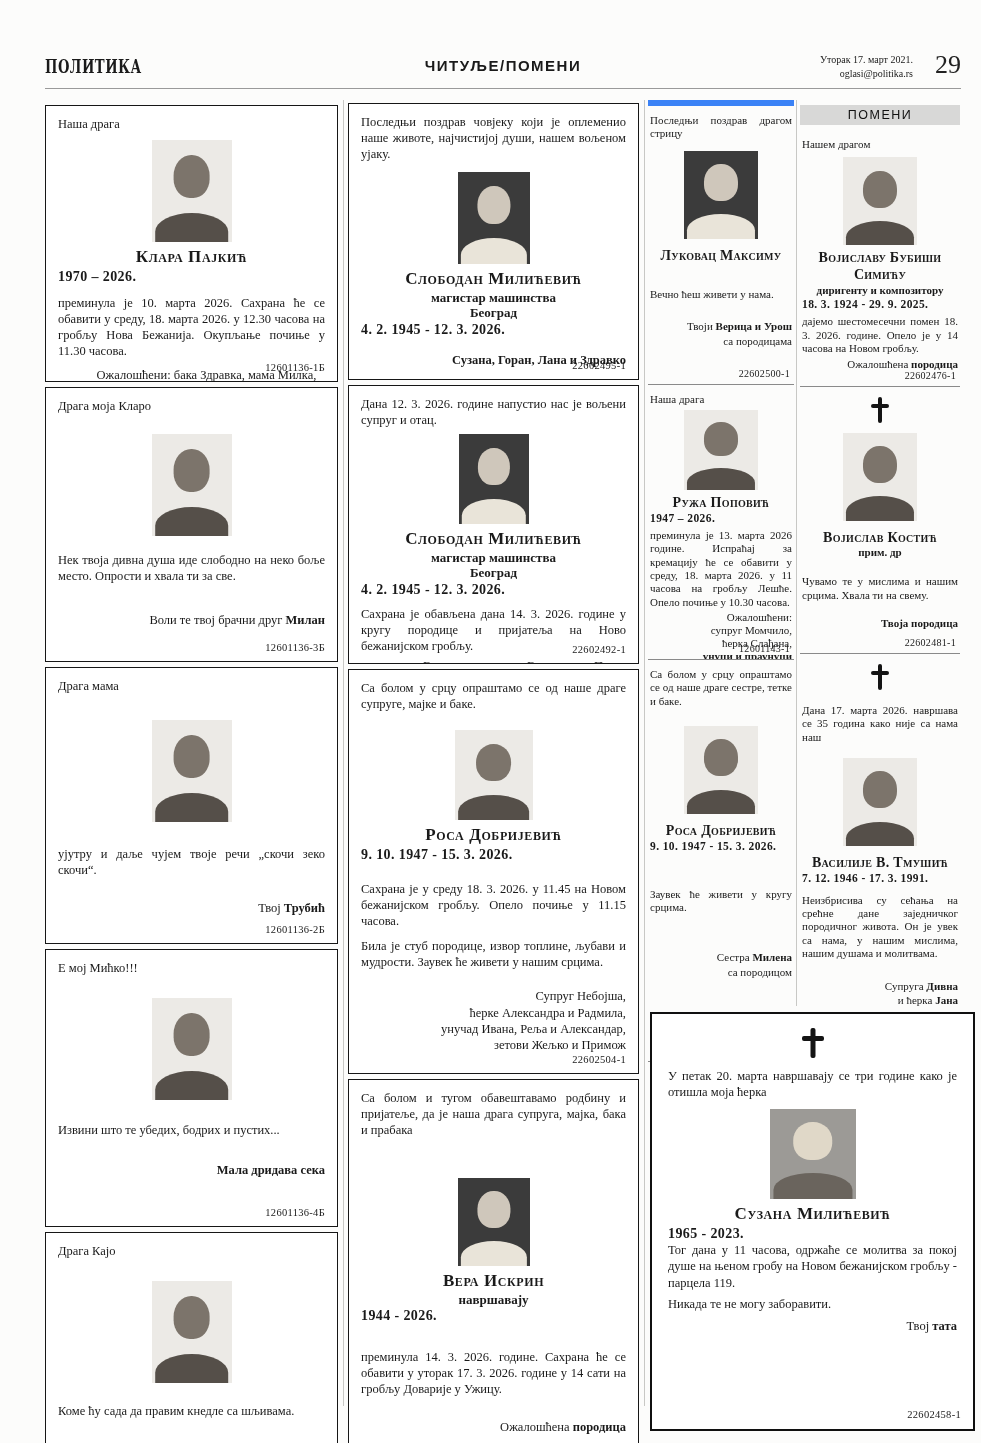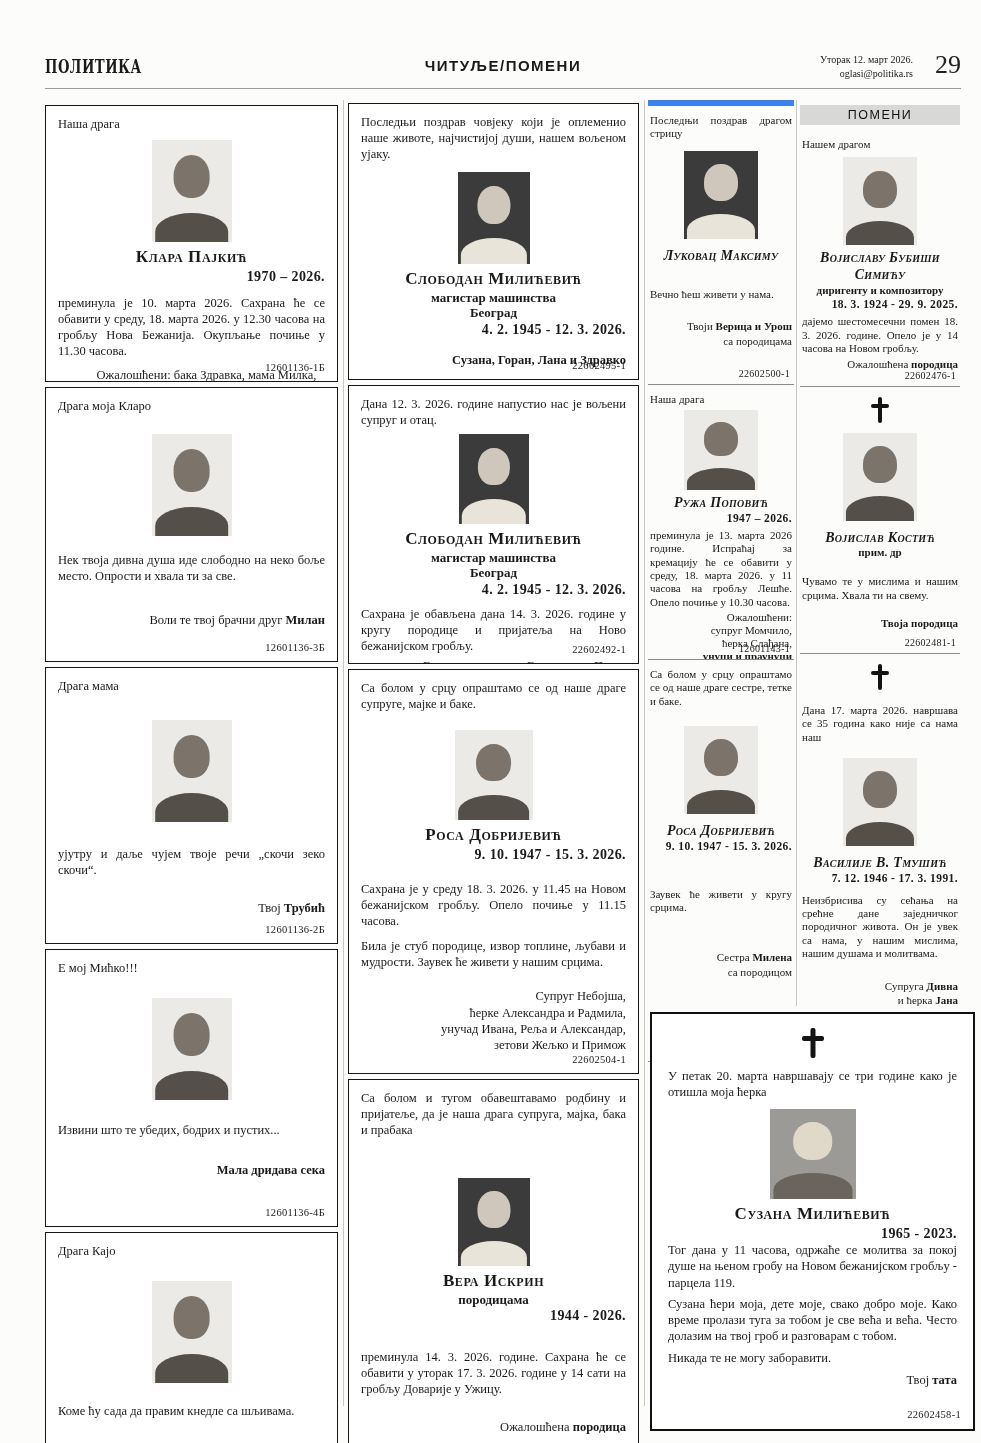--- a/index.html
+++ b/index.html
@@ -30,21 +30,21 @@
   .v3{left:796px;top:100px;height:906px;}
 
   
   .card{border:1.5px solid #161616;background:#fff;padding:10px 12px;margin-bottom:5px;
         position:relative;overflow:hidden;font-size:12.5px;line-height:1.28;}
   .intro{text-align:justify;}
   .bodytext{text-align:justify;}
   .name{text-align:center;font-weight:700;font-variant:small-caps;letter-spacing:.6px;
         font-size:17px;margin-top:3px;}
   .sub{text-align:center;font-weight:700;font-size:13px;line-height:1.2;}
-  .dates{text-align:right;font-weight:700;font-size:14px;letter-spacing:.4px;line-height:1.25;}
+  .dates{text-align:left;font-weight:700;font-size:14px;letter-spacing:.4px;line-height:1.25;}
   .sig{line-height:1.3;}
   .sig.right{text-align:right;}
   .sig.center{text-align:center;padding-left:30px;}
   .bold{font-weight:700;}
   .adid{position:absolute;right:12px;bottom:7px;font-size:10.5px;letter-spacing:.3px;}
 
   
   .photo{width:80px;height:102px;margin:12px auto 4px;position:relative;overflow:hidden;}
   .photo.light{background:#eceae6;}
   .photo.dark{background:#3b3b3b;}
@@ -57,21 +57,21 @@
   .photo.light::after{background:#554f49;}
   .photo.dark::before{background:#cfc7bb;}
   .photo.dark::after{background:#e9e4d9;}
   .photo.mid::before{background:#e0d8c8;}
   .photo.mid::after{background:#6a645d;}
   .photo.sm{width:74px;height:88px;margin:8px auto 4px;}
 
   
   .sec{position:relative;overflow:hidden;border-bottom:1px solid #8a8a8a;
        padding:8px 2px;font-size:11px;line-height:1.22;}
-  .sec .name{font-size:14px;letter-spacing:.3px;font-style:italic;}
+  .sec .name{font-size:14px;letter-spacing:.3px;}
   .sec .dates{font-size:11.5px;}
   .sec .sub{font-size:11px;}
   .sec .adid{right:4px;bottom:4px;font-size:10px;}
   .pomeni-box{background:#d8d8d7;text-align:center;font-family:"Liberation Sans",sans-serif;
        font-size:12.5px;letter-spacing:1.5px;padding:3px 0;margin-bottom:5px;color:#111;}
 
   
   .cross{position:relative;width:18px;height:26px;margin:2px auto 0;}
   .cross::before{content:"";position:absolute;left:50%;top:0;transform:translateX(-50%);
        width:4px;height:26px;background:#141414;border-radius:2px;}
@@ -87,21 +87,21 @@
 </style>
 </head>
 <body>
 
 <div class="page">
 
   <div class="hdr">
     <div class="logo">ПОЛИТИКА</div>
     <div class="hdr-title">ЧИТУЉЕ/ПОМЕНИ</div>
     <div class="hdr-right">
-      <div>Уторак 12. март 2026.</div>
+      <div>Уторак 17. март 2021.</div>
       <div>oglasi@politika.rs</div>
     </div>
     <div class="page-num">29</div>
   </div>
   <div class="hdr-rule"></div>
 
   <div class="vline v1"></div>
   <div class="vline v2"></div>
   <div class="vline v3"></div>
 
@@ -191,21 +191,21 @@
         <div>унучад Ивана, Реља и Александар,</div>
         <div>зетови Жељко и Примож</div>
       </div>
       <div class="adid">22602504-1</div>
     </div>
 
     <div class="card" style="height:390px">
       <div class="intro">Са болом и тугом обавештавамо родбину и пријатеље, да је наша драга супруга, мајка, бака и прабака</div>
       <div class="photo dark" style="margin-top:40px;width:72px;height:88px"></div>
       <div class="name">Вера Искрин</div>
-      <div class="sub">породицама</div>
+      <div class="sub">навршавају</div>
       <div class="dates">1944 - 2026.</div>
       <div class="bodytext" style="margin-top:24px">преминула 14. 3. 2026. године. Сахрана ће се обавити у уторак 17. 3. 2026. године у 14 сати на гробљу Доварије у Ужицу.</div>
       <div class="sig right" style="margin-top:22px">
         <span>Ожалошћена </span><span class="bold">породица</span>
       </div>
 
     </div>
   </div>
 
   <div class="col col3">
@@ -294,21 +294,20 @@
     </div>
   </div>
 
   <div class="bottom-card">
     <div class="cross lg"></div>
     <div class="intro" style="margin-top:10px">У петак 20. марта навршавају се три године како је отишла моја ћерка</div>
     <div class="photo mid" style="margin-top:8px;width:86px;height:90px"></div>
     <div class="name">Сузана Милићевић</div>
     <div class="dates">1965 - 2023.</div>
     <div class="bodytext" style="">Тог дана у 11 часова, одржаће се молитва за покој душе на њеном гробу на Новом бежанијском гробљу - парцела 119.</div>
-    <div class="bodytext" style="margin-top:5px">Сузана ћери моја, дете моје, свако добро моје. Како време пролази туга за тобом је све већа и већа. Често долазим на твој гроб и разговарам с тобом.</div>
     <div class="bodytext" style="margin-top:5px">Никада те не могу заборавити.</div>
     <div class="sig right" style="margin-top:6px">
       <span>Твој </span><span class="bold">тата</span>
     </div>
     <div class="adid">22602458-1</div>
   </div>
 
 </div>
 
 </body></html>

